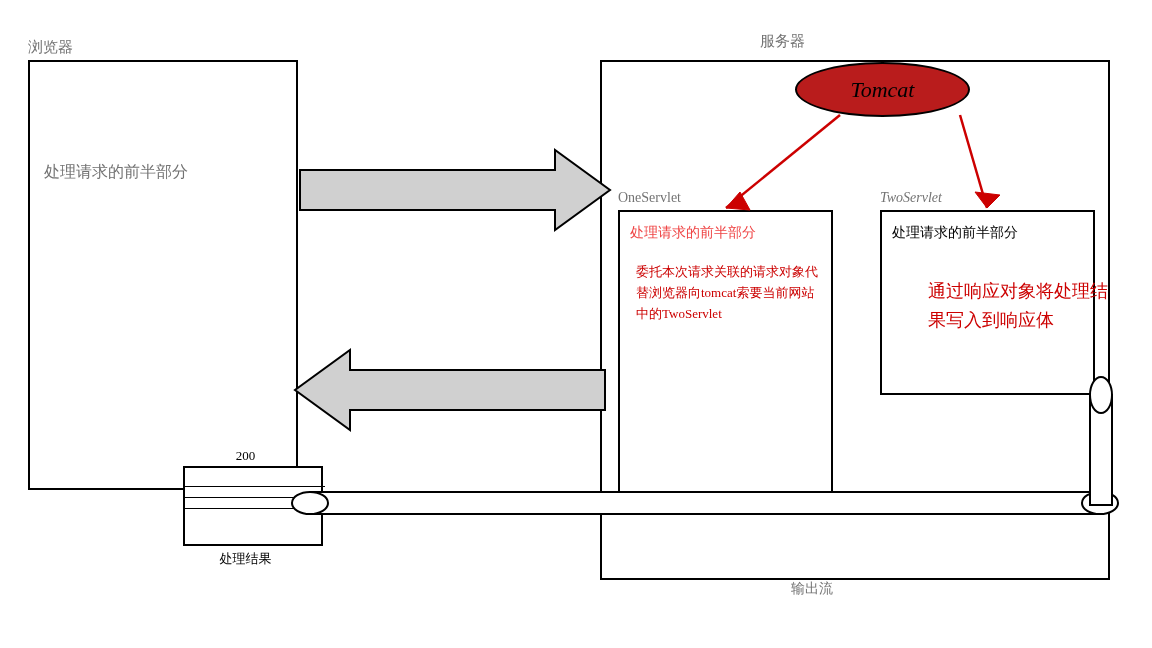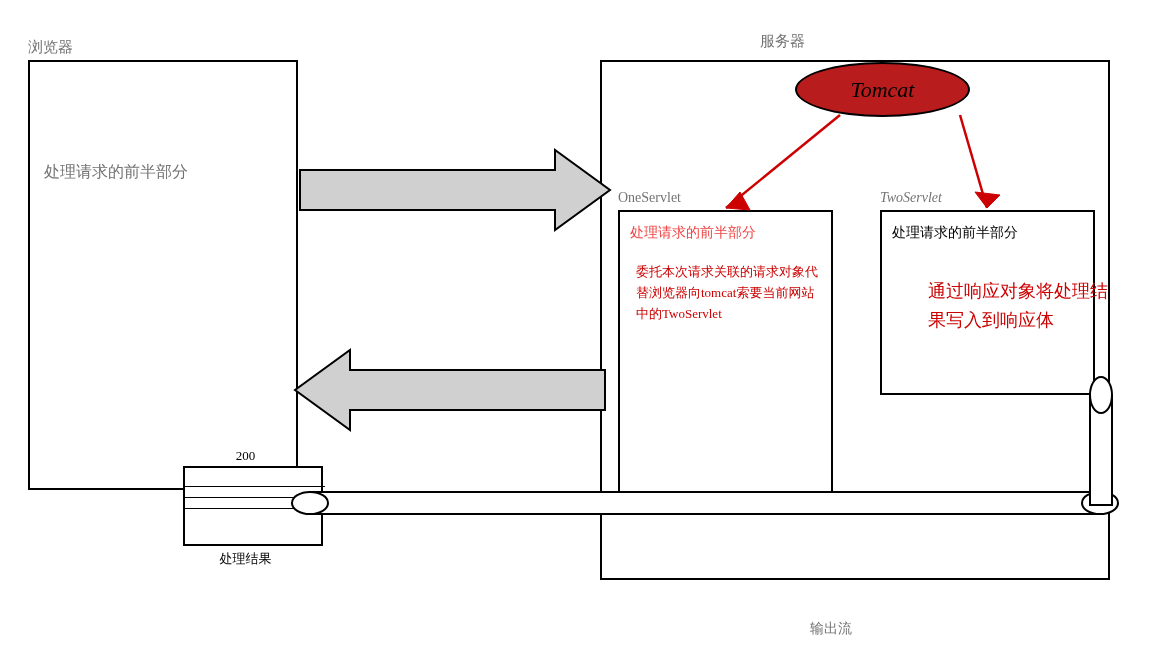--- a/index.html
+++ b/index.html
@@ -137,21 +137,21 @@
 <div class="oneservlet-box">
   <div style="position:absolute; left:10px; top:10px; font-size:14px; color:#ef4444; line-height:1.5;">处理请求的前半部分</div>
   <div style="position:absolute; left:16px; top:50px; font-size:13px; color:#cc0000; line-height:1.6; width:190px;">委托本次请求关联的请求对象代替浏览器向tomcat索要当前网站中的TwoServlet</div>
 </div>
 
 <div class="twoservlet-box">
   <div style="position:absolute; left:10px; top:10px; font-size:14px; color:#000; line-height:1.5;">处理请求的前半部分</div>
   <div style="position:absolute; left:10px; top:65px; font-size:18px; color:#cc0000; line-height:1.6; width:190px;margin-left:36px;">通过响应对象将处理结果写入到响应体</div>
 </div>
 
-<div class="label-text" style="left:810px; top:580px; font-size:14px;margin-top:40px;">输出流</div>
+<div class="label-text" style="left:791px; top:580px; font-size:14px;">输出流</div>
 
 <div class="result-stack">
   <div style="text-align:center; font-size:13px; margin-bottom:2px;">200</div>
   <div class="result-stack-inner">
     <div class="result-stack-line"></div>
     <div class="result-stack-line2"></div>
     <div class="result-stack-line2"></div>
   </div>
   <div style="text-align:center; font-size:13px; margin-top:4px;">处理结果</div>
 </div>

